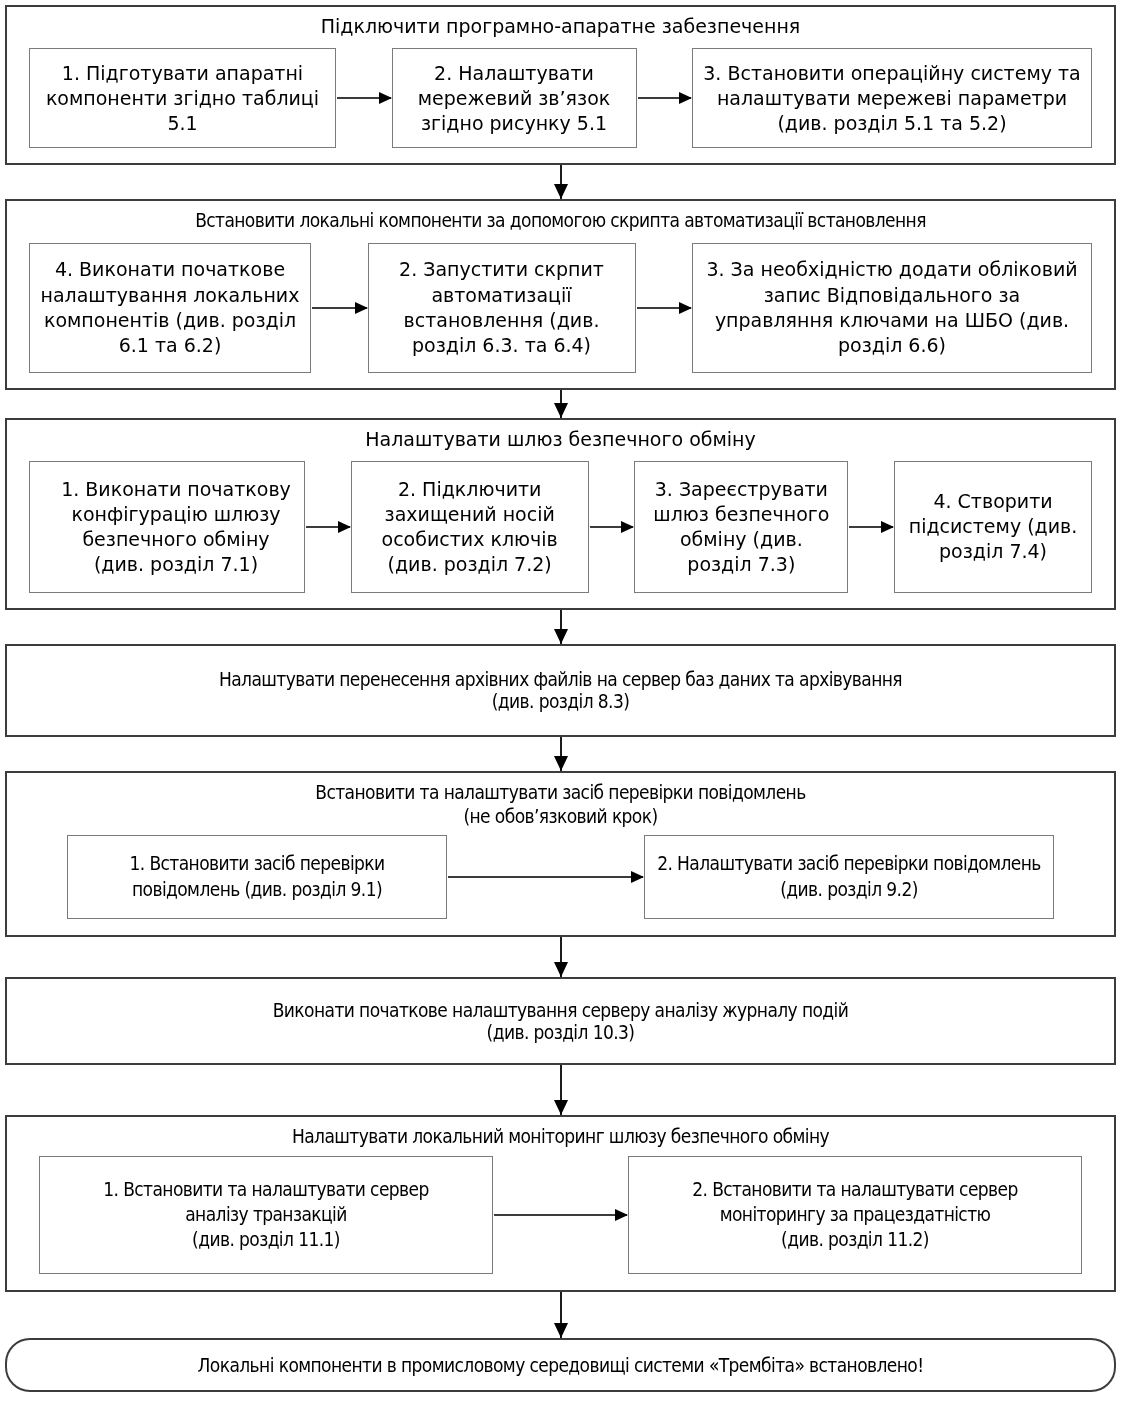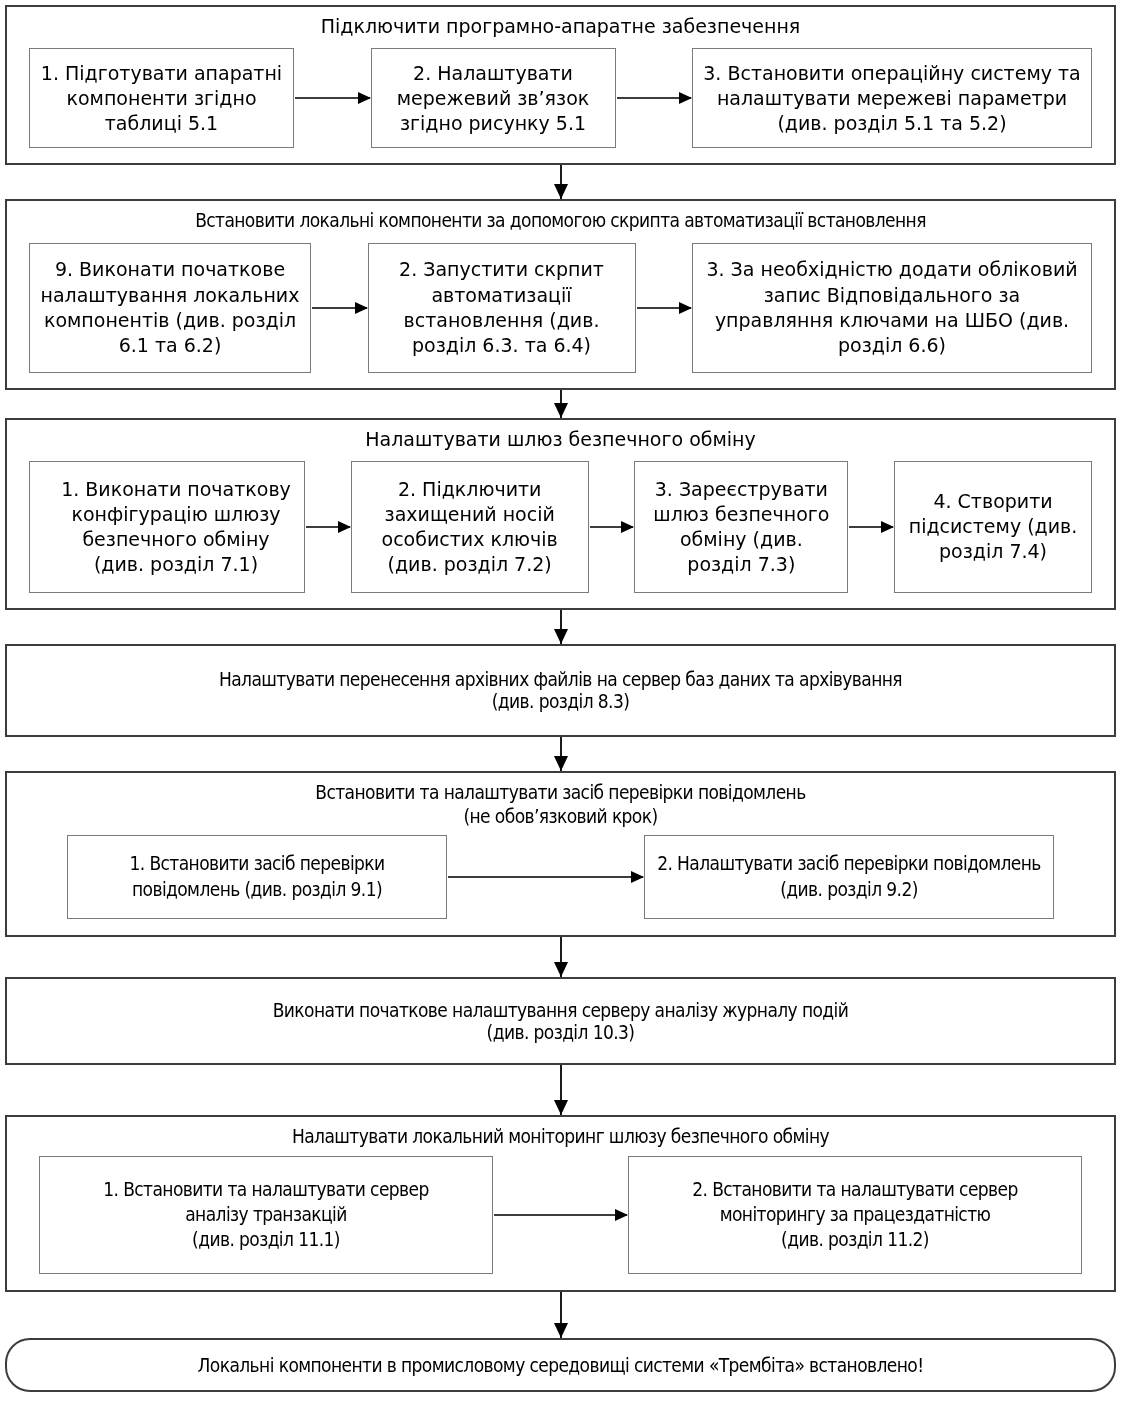--- a/index.html
+++ b/index.html
@@ -86,21 +86,21 @@
     justify-content: center;
     text-align: center;
     padding: 10px 20px;
   }
   .line { display: block; }
 
   
   .cond { letter-spacing: -0.6px; font-stretch: condensed; }
 
   
-  .w265 { width: 265px; } .w245 { width: 245px; } .w400 { width: 400px; }
+  .w265 { width: 307px; } .w245 { width: 245px; } .w400 { width: 400px; }
   .w282 { width: 282px; } .w268 { width: 268px; }
   .w276 { width: 276px; padding-left: 28px; } .w238 { width: 238px; } .w214 { width: 214px; } .w198 { width: 198px; }
   .w380 { width: 380px; } .w410 { width: 410px; }
   .w454 { width: 454px; }
   .mh100 { min-height: 100px; }
   .mh130 { min-height: 130px; }
   .mh132 { min-height: 132px; }
   .mh84  { min-height: 84px; }
   .mh118 { min-height: 118px; }
   .sh93  { min-height: 93px; }
@@ -123,21 +123,21 @@
       <div class="harrow"></div>
       <div class="node w400 mh100">3. Встановити операційну систему та налаштувати мережеві параметри (див. розділ 5.1 та 5.2)</div>
     </div>
   </div>
 
   <div class="vconnector" style="height:34px"></div>
 
   <div class="section">
     <div class="section-title cond">Встановити локальні компоненти за допомогою скрипта автоматизації встановлення</div>
     <div class="row">
-      <div class="node w282 mh130">9. Виконати початкове налаштування локальних компонентів (див. розділ 6.1 та 6.2)</div>
+      <div class="node w282 mh130">4. Виконати початкове налаштування локальних компонентів (див. розділ 6.1 та 6.2)</div>
       <div class="harrow"></div>
       <div class="node w268 mh130">2. Запустити скрпит автоматизації встановлення (див. розділ 6.3. та 6.4)</div>
       <div class="harrow"></div>
       <div class="node w400 mh130">3. За необхідністю додати обліковий запис Відповідального за управляння ключами на ШБО (див. розділ 6.6)</div>
     </div>
   </div>
 
   <div class="vconnector" style="height:28px"></div>
 
   <div class="section">

